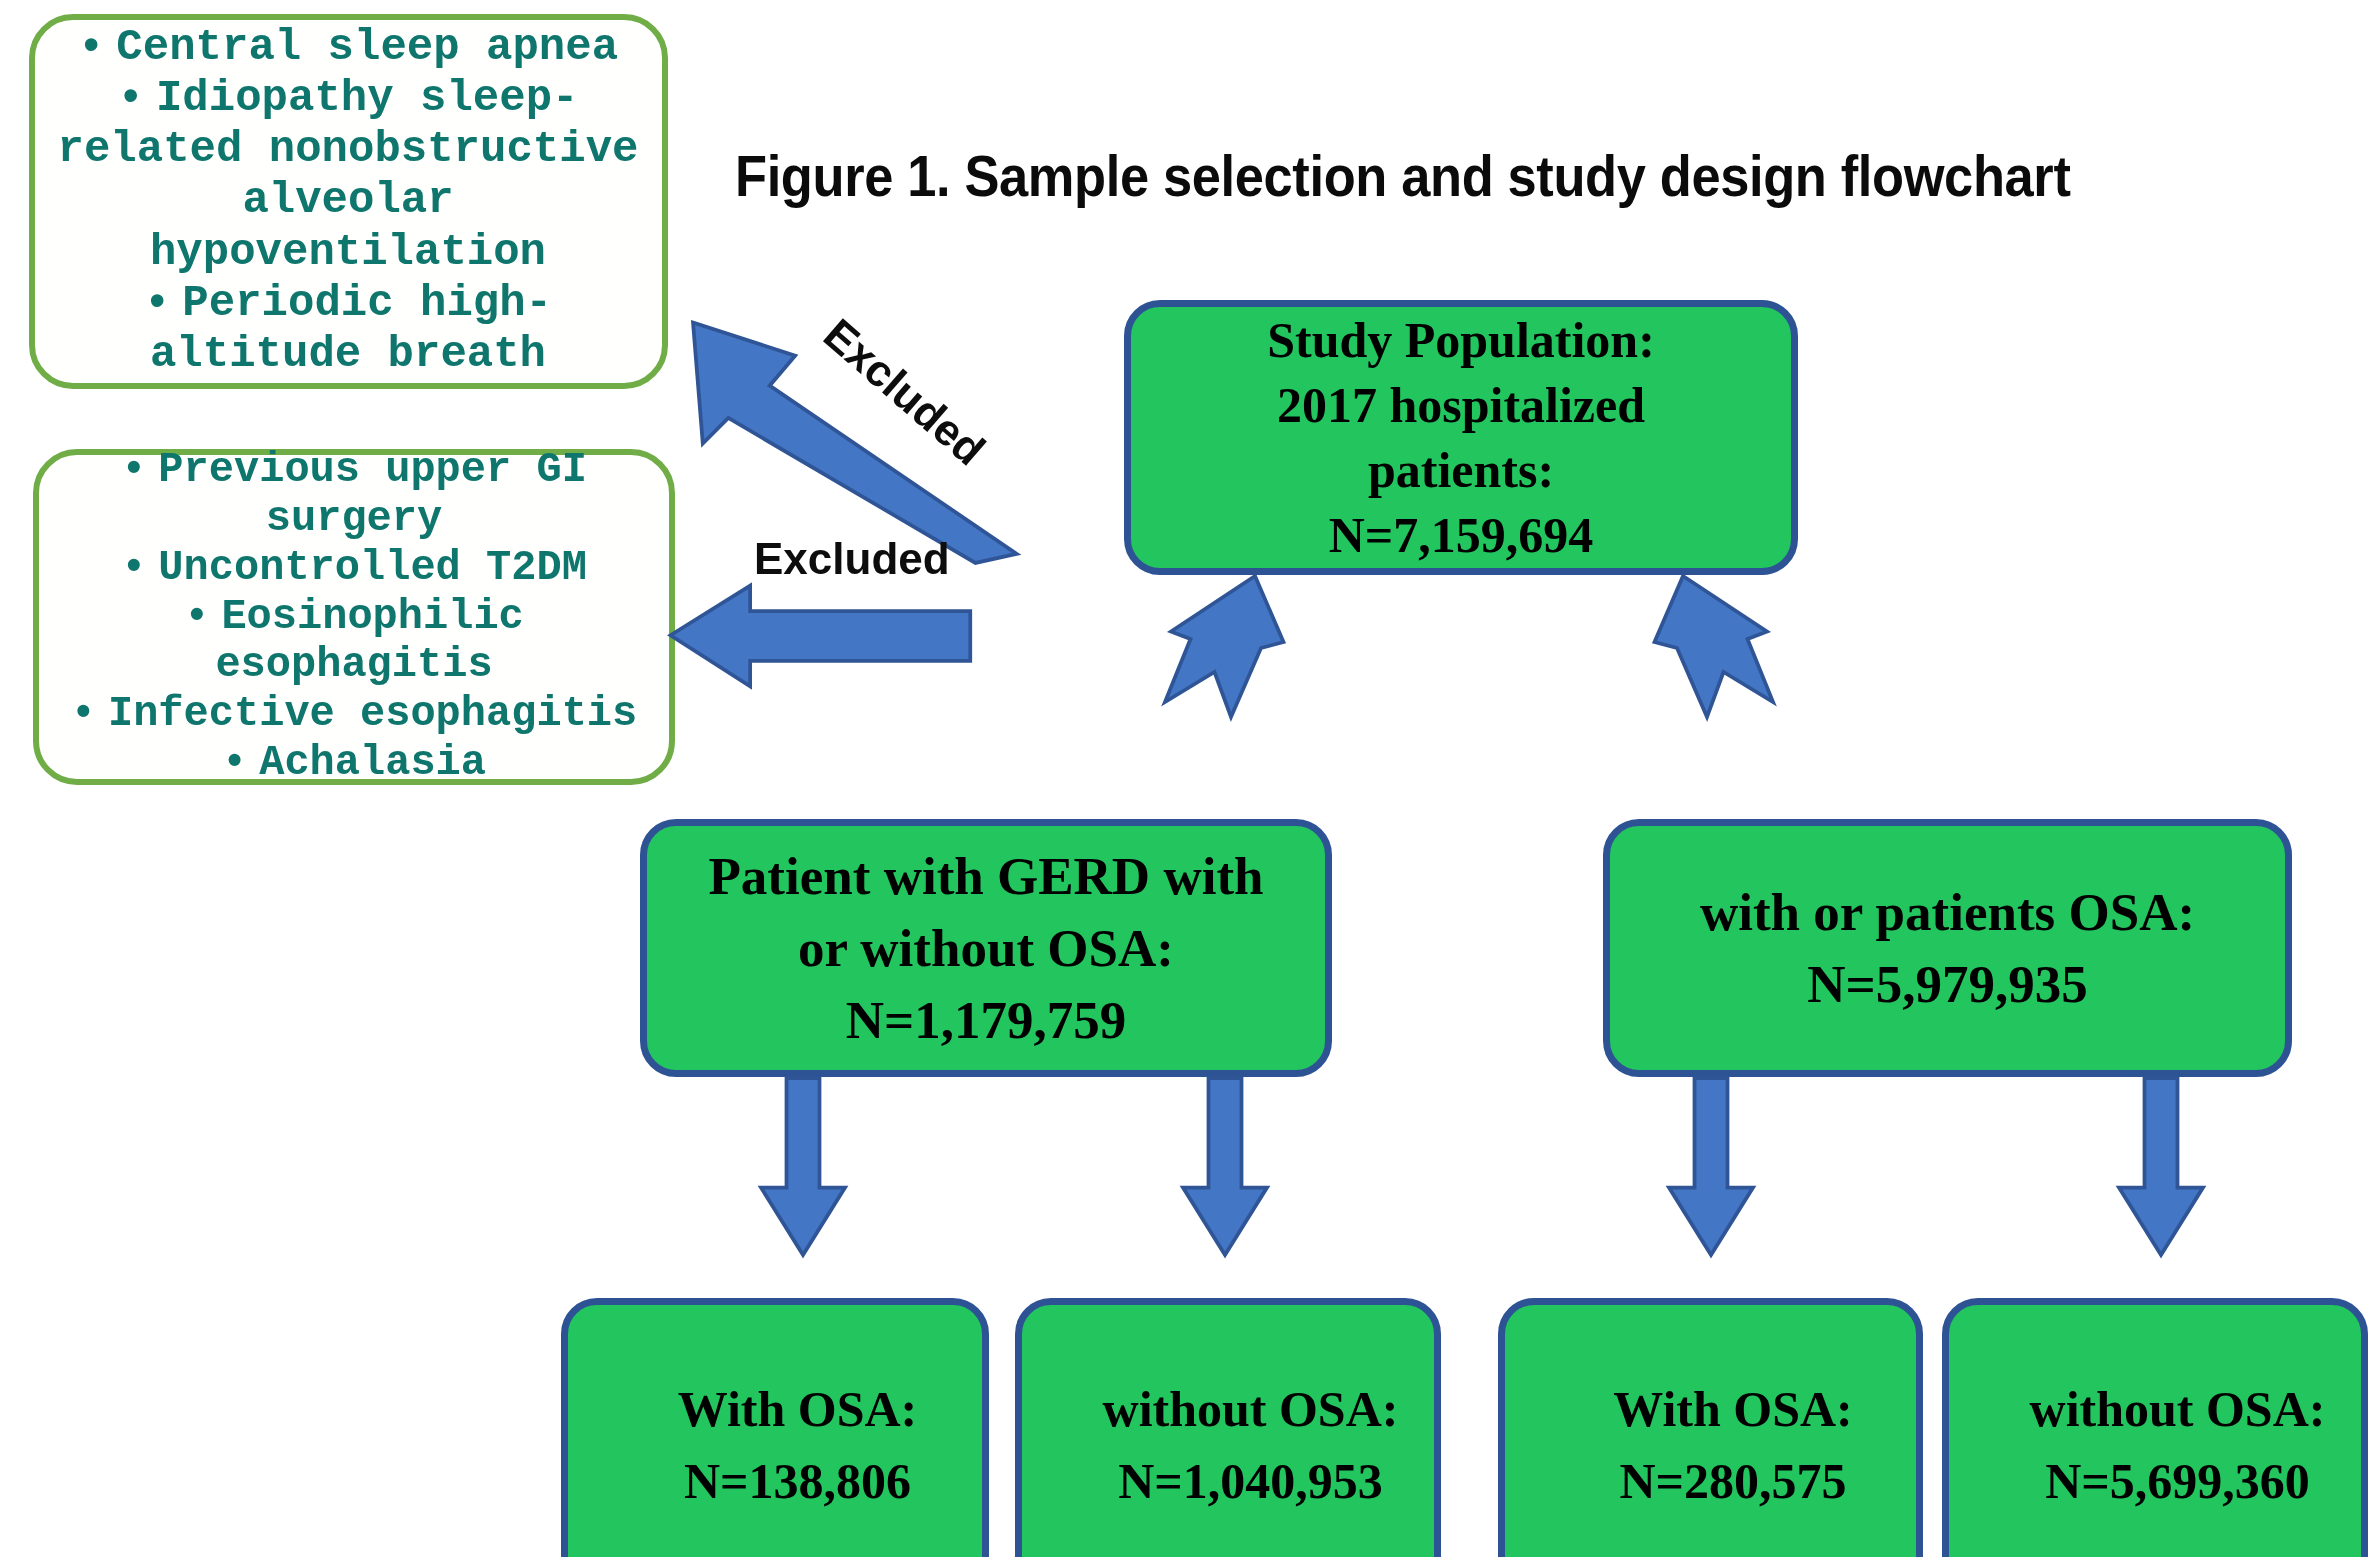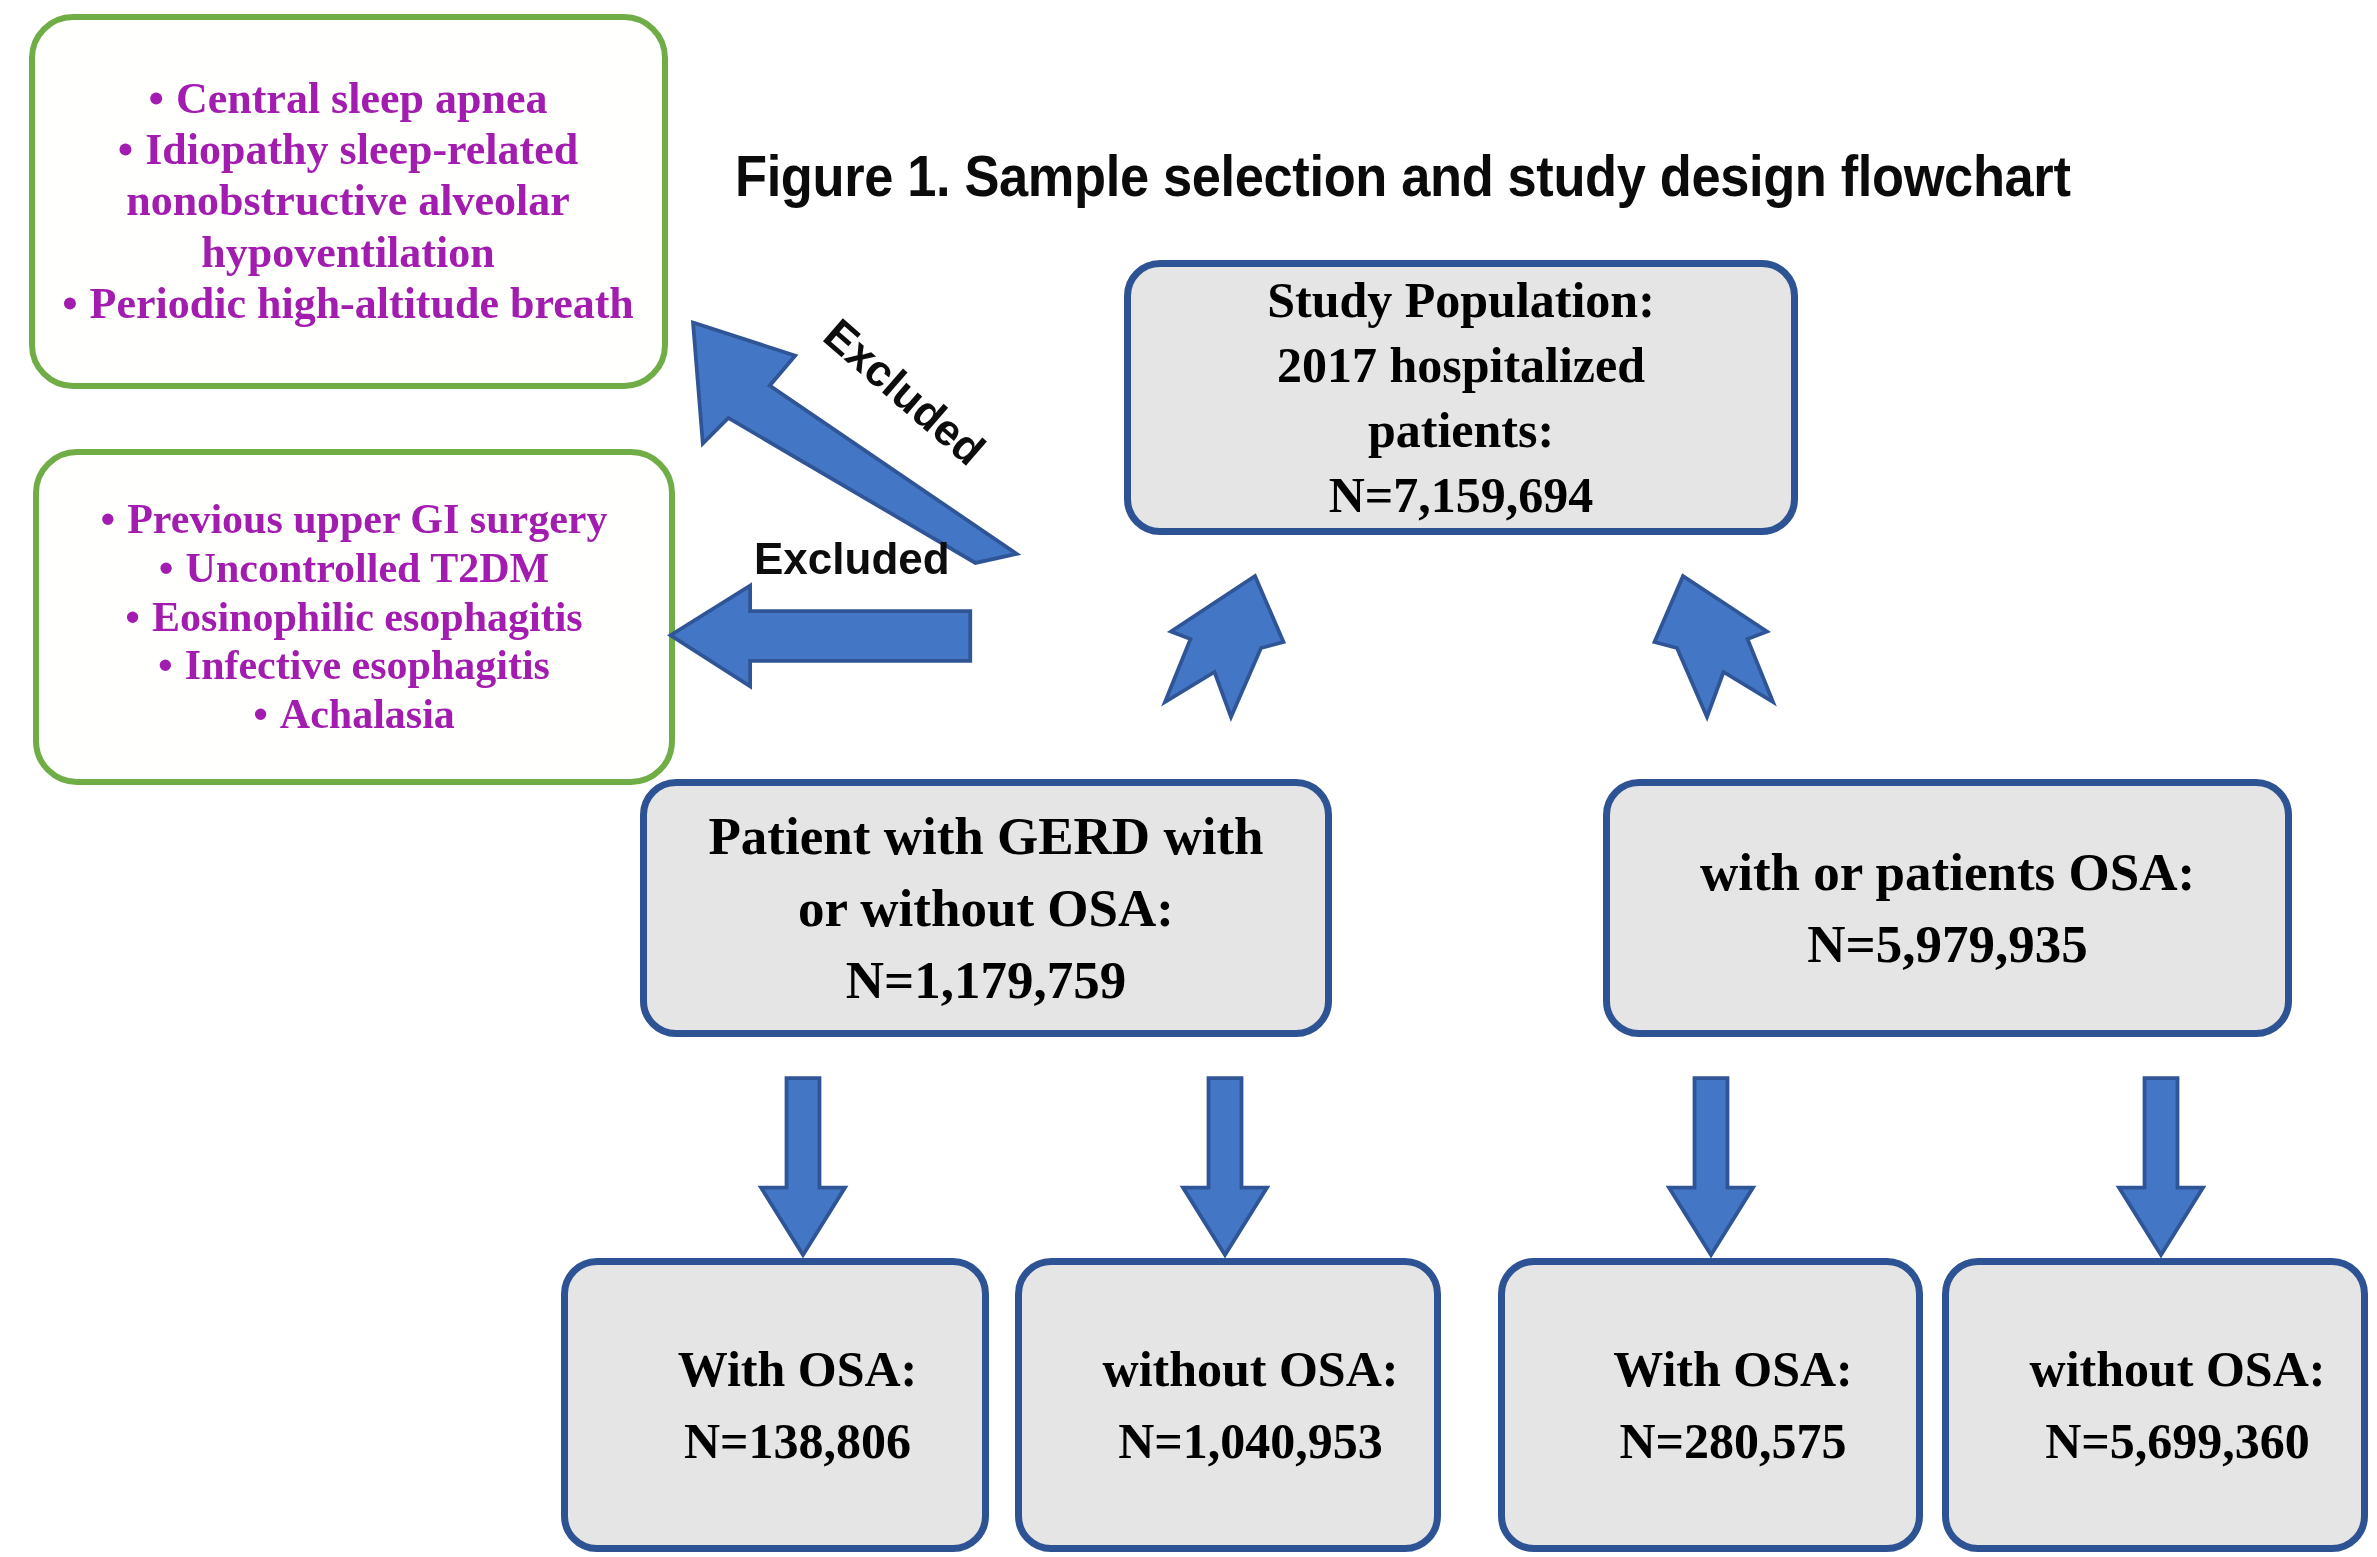--- a/index.html
+++ b/index.html
@@ -24,45 +24,46 @@
     align-items:center;
     justify-content:center;
   }
   .green-box ul{
     list-style:none;
     margin:0;padding:0;
     width:100%;
     text-align:center;
   }
   .green-box li{
-    font-family:Liberation Serif, serif;
+    font-family:Liberation Mono, monospace;
     font-weight:bold;
-    color:#a21caf;
+    color:#0f766e;
     line-height:1.16;
     padding:0 19.5px;
   }
   #green-box-1 li{font-size:44px;}
   #green-box-2 li{font-size:42px;}
   .bullet{display:inline-block;margin-right:12px;}
 
   
   .flow-box{
     position:absolute;
     box-sizing:border-box;
     border:7.5px solid #2E5395;
     border-radius:36px;
-    background:#e5e5e5;
+    background:#22c55e;
     display:flex;
     flex-direction:column;
     align-items:center;
     justify-content:center;
     text-align:center;
     font-family:"Liberation Serif", serif;
     font-weight:bold;
     color:#000000;
+    margin-top:40px;
   }
   .flow-box .ln{display:block;width:100%;}
   #study-population-box{font-size:50px;line-height:1.30;}
   .gerd-box{font-size:53px;line-height:1.36;}
   .leaf-box{font-size:50px;line-height:1.44;padding-left:45px;}
 
   
   #figure-title{
     position:absolute;
     font-family:"Liberation Sans Narrow","Liberation Sans", sans-serif;

